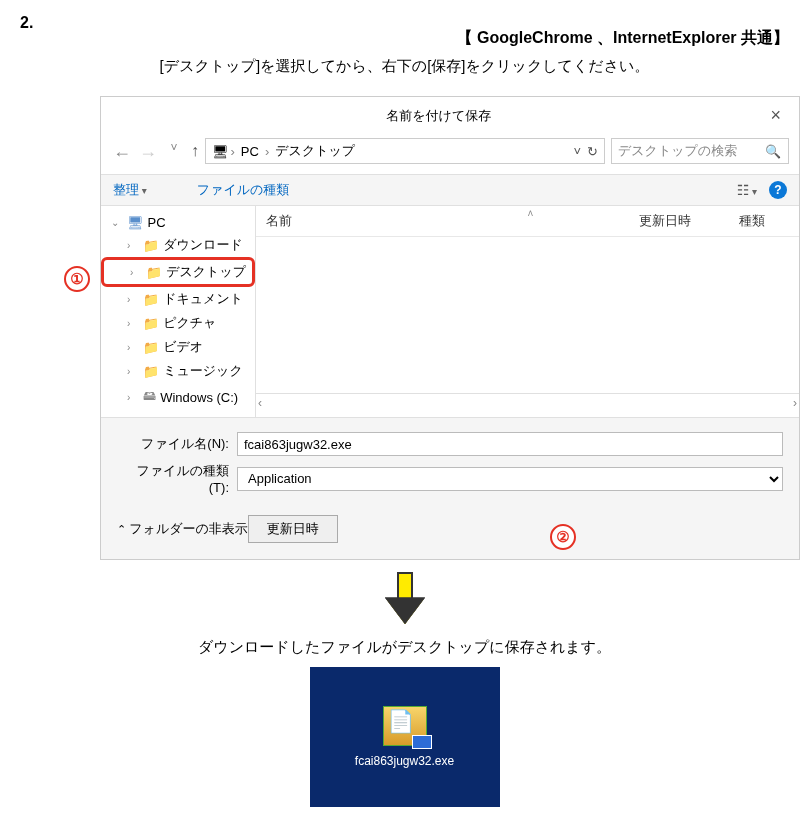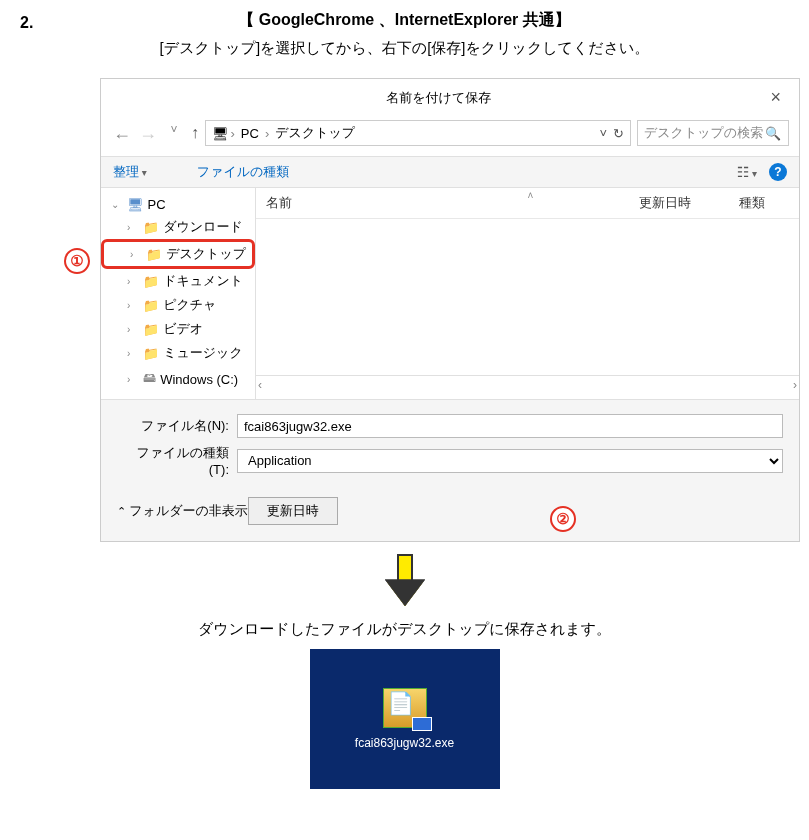--- a/index.html
+++ b/index.html
@@ -1,38 +1,38 @@
 <!DOCTYPE html>
 <html><head>
 <meta charset="utf-8">
 <style>
   * { box-sizing: border-box; margin: 0; padding: 0; }
   body { font-family: "メイリオ", Meiryo, "Yu Gothic", sans-serif; background: #fff; width: 809px; }
   
   .page { padding: 10px 20px; }
   .step-num { position: absolute; left: 20px; top: 14px; font-size: 16px; font-weight: bold; }
-  .header-title { text-align: center; font-size: 16px; font-weight: bold; margin-top: 0; }
+  .header-title { text-align: right; font-size: 16px; font-weight: bold; margin-top: 18px; }
   .header-sub { text-align: center; font-size: 15px; margin-top: 8px; }
   
   .dialog-wrap { position: relative; margin: 20px 0 0 80px; width: 705px; }
   .dialog { border: 1px solid #ccc; background: #fff; width: 700px; position: relative; }
   
   .titlebar { display: flex; align-items: center; padding: 8px 12px; font-size: 13px; text-align: center; }
   .titlebar .title { flex: 1; }
   .close-x { font-size: 18px; color: #555; padding: 0 6px; }
   
   .navbar { display: flex; align-items: center; padding: 4px 10px 10px 10px; gap: 6px; }
   .nav-arrows { display: flex; gap: 4px; color: #888; font-size: 18px; }
   .nav-arrows span { width: 22px; text-align: center; }
   .nav-up { font-size: 16px; color: #555; }
   .addressbar { flex: 1; display: flex; align-items: center; border: 1px solid #ccc; background: #fff; height: 26px; padding: 0 6px; font-size: 13px; }
   .addressbar .crumb { margin: 0 4px; }
   .addressbar .sep { color: #888; margin: 0 2px; }
   .addressbar-end { margin-left: auto; display: flex; gap: 6px; color: #555; }
-  .searchbox { width: 152px; border: 1px solid #ccc; height: 26px; display: flex; align-items: center; padding: 0 6px; font-size: 13px; color: #888; }
+  .searchbox { width: 178px; border: 1px solid #ccc; height: 26px; display: flex; align-items: center; padding: 0 6px; font-size: 13px; color: #888; }
   .searchbox .mag { margin-left: auto; color: #555; }
   
   .toolbar { display: flex; align-items: center; background: #f5f5f5; border-top: 1px solid #e0e0e0; border-bottom: 1px solid #e0e0e0; padding: 6px 12px; font-size: 13px; color: #0066c0; gap: 30px; }
   .toolbar .org { margin-right: 20px; }
   .toolbar .drop::after { content: " ▾"; font-size: 10px; color: #666; }
   .toolbar-right { margin-left: auto; display: flex; gap: 12px; align-items: center; }
   .view-icon { font-size: 14px; color: #555; }
   .help-icon { width: 18px; height: 18px; border-radius: 50%; background: #0b78d7; color: #fff; text-align: center; font-size: 12px; line-height: 18px; font-weight: bold; }
   
   .main { display: flex; min-height: 200px; }

